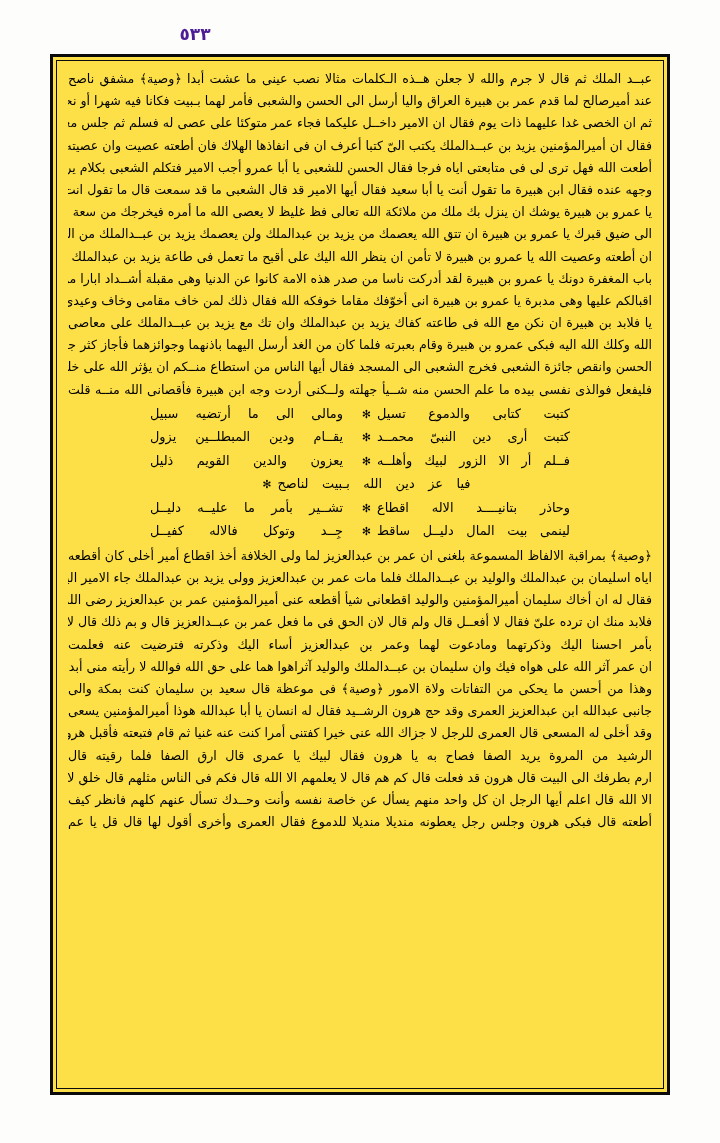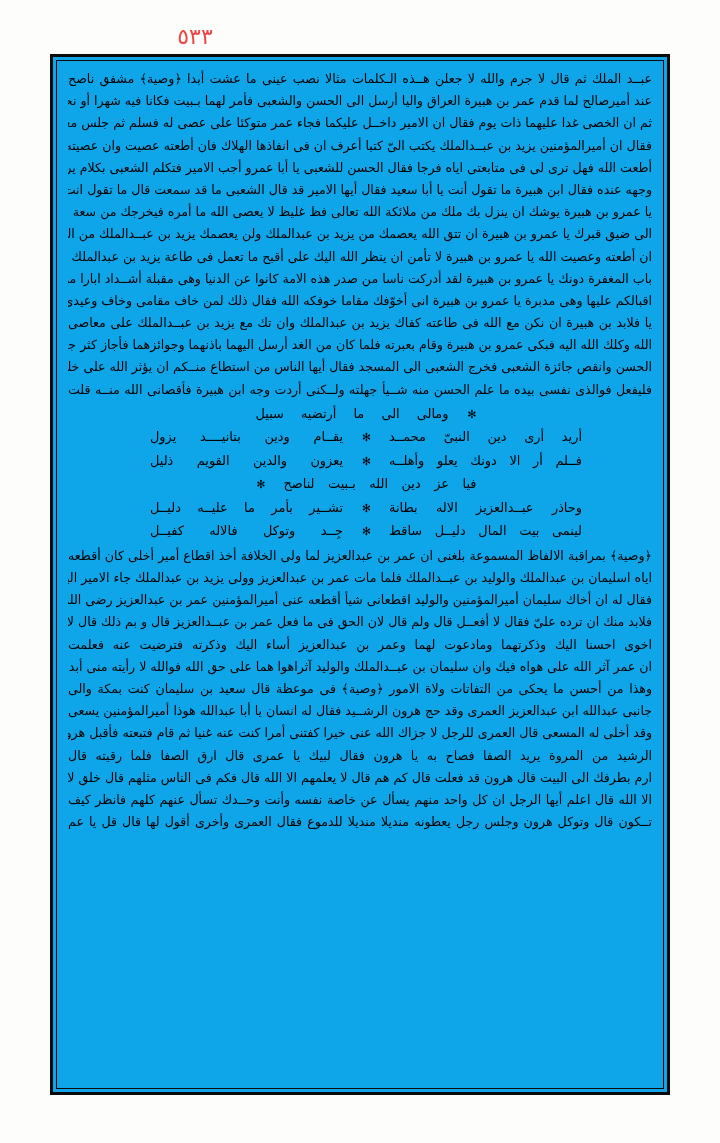--- a/index.html
+++ b/index.html
@@ -28,38 +28,38 @@
     position: absolute;
     top: 24px;
     left: 0;
     width: 720px;
     text-align: center;
     direction: rtl;
   }
   .folio {
     display: inline-block;
     font-family: "DejaVu Sans", "Liberation Sans", sans-serif;
-    font-size: 22px;
-    font-weight: 400;
+    font-size: 17px;
+    font-weight: 700;
     letter-spacing: 1px;
-    color: #ef4444;
+    color: #4c1d95;
     padding: 0 6px;
     transform: translateX(-165px);
   }
 
   
   .frame {
     position: absolute;
     left: 50px;
     top: 54px;
     width: 620px;
     height: 1041px;
     border: 3px solid #0b0b0b;
     box-sizing: border-box;
-    background: #0ea5e9;
+    background: #fde047;
   }
   .frame-inner {
     position: absolute;
     left: 3px;
     top: 3px;
     right: 3px;
     bottom: 3px;
     border: 1px solid #0b0b0b;
     box-sizing: border-box;
     overflow: hidden;
@@ -104,21 +104,20 @@
     align-items: baseline;
     font-size: 12.9px;
     line-height: 23.5px;
     height: 23.5px;
     white-space: nowrap;
     overflow: hidden;
   }
   .hemistich {
     width: 193px;
     display: inline-block;
-    margin-left: 12px;
   }
   .hemistich.right {
     text-align: justify;
     text-align-last: justify;
     padding-left: 6px;
   }
   .hemistich.left {
     text-align: justify;
     text-align-last: justify;
     padding-right: 6px;
@@ -166,68 +165,69 @@
           <div class="line just">اقبالكم عليها وهى مدبرة يا عمرو بن هبيرة انى أخوّفك مقاما خوفكه الله فقال ذلك لمن خاف مقامى وخاف وعيدى</div>
           <div class="line just">يا فلابد بن هبيرة ان نكن مع الله فى طاعته كفاك يزيد بن عبدالملك  وان تك مع يزيد بن عبــدالملك على معاصى</div>
           <div class="line just">الله وكلك الله اليه فبكى عمرو بن هبيرة وقام بعبرته فلما كان من الغد أرسل اليهما باذنهما وجوائزهما فأجاز كثر جائزة</div>
           <div class="line just">الحسن وانقص جائزة الشعبى فخرج الشعبى الى المسجد فقال  أيها الناس من استطاع منــكم ان يؤثر الله على خلقه</div>
           <div class="line just">فليفعل فوالذى نفسى بيده ما علم الحسن منه شــيأ جهلته ولــكنى أردت وجه ابن هبيرة فأقصانى الله منــه قلت</div>
         </div>
 
         <div class="verses">
 
           <div class="verse">
+            <span class="hemistich right">كتبت كتابى والدموع تسيل</span>
             <span class="verse-star">✻</span>
             <span class="hemistich left">ومالى الى ما أرتضيه سبيل</span>
           </div>
 
           <div class="verse">
-            <span class="hemistich right">أريد أرى دين النبىّ محمــد</span>
-            <span class="verse-star">✻</span>
-            <span class="hemistich left">يقــام ودين بتانيــــد يزول</span>
-          </div>
-
-          <div class="verse">
-            <span class="hemistich right">فــلم أر الا دونك يعلو وأهلــه</span>
+            <span class="hemistich right">كتبت أرى دين النبىّ محمــد</span>
+            <span class="verse-star">✻</span>
+            <span class="hemistich left">يقــام ودين المبطلــين يزول</span>
+          </div>
+
+          <div class="verse">
+            <span class="hemistich right">فــلم أر الا الزور لبيك وأهلــه</span>
             <span class="verse-star">✻</span>
             <span class="hemistich left">يعزون والدين القويم ذليل</span>
           </div>
 
           <div class="verse">
             <span class="hemistich right">فيا عز دين الله بـبيت لناصح</span>
             <span class="verse-star">✻</span>
           </div>
 
           <div class="verse">
-            <span class="hemistich right">وحاذر عبــدالعزيز الاله بطانة</span>
+            <span class="hemistich right">وحاذر بتانيــــد الاله اقطاع</span>
             <span class="verse-star">✻</span>
             <span class="hemistich left">تشــير بأمر ما عليــه دليــل</span>
           </div>
 
           <div class="verse">
             <span class="hemistich right">لينمى بيت المال دليــل ساقط</span>
             <span class="verse-star">✻</span>
             <span class="hemistich left">جِــد وتوكل فالاله كفيــل</span>
           </div>
 
         </div>
 
         <div>
           <div class="line just">﴿وصية﴾  بمراقبة الالفاظ المسموعة بلغنى ان عمر بن عبدالعزيز لما ولى الخلافة أخذ اقطاع أمير أخلى كان أقطعه</div>
           <div class="line just">اياه اسليمان بن عبدالملك والوليد بن عبــدالملك فلما مات عمر بن عبدالعزيز وولى يزيد بن عبدالملك جاء الامير اليه</div>
           <div class="line just">فقال له ان أخاك سليمان أميرالمؤمنين والوليد اقطعانى شيأ أقطعه عنى أميرالمؤمنين عمر بن عبدالعزيز رضى الله عنــه</div>
           <div class="line just">فلابد منك ان ترده علىّ فقال لا أفعــل قال ولم قال لان الحق فى ما فعل عمر بن عبــدالعزيز  قال و بم ذلك قال لان</div>
-          <div class="line just">اخوى احسنا اليك وذكرتهما ومادعوت لهما وعمر بن عبدالعزيز أساء اليك وذكرته فترضيت عنه فعلمت</div>
+          <div class="line just">بأمر احسنا اليك وذكرتهما ومادعوت لهما وعمر بن عبدالعزيز أساء اليك وذكرته فترضيت عنه فعلمت</div>
           <div class="line just">ان عمر آثر الله على هواه فيك وان سليمان بن عبــدالملك والوليد  آثراهوا هما على حق الله فوالله لا رأيته منى أبدا</div>
           <div class="line just">وهذا من أحسن ما يحكى من التفاتات ولاة الامور   ﴿وصية﴾  فى موعظة قال سعيد بن سليمان كنت بمكة والى</div>
           <div class="line just">جانبى عبدالله ابن عبدالعزيز العمرى  وقد حج هرون الرشــيد فقال له انسان يا أبا عبدالله هوذا أميرالمؤمنين يسعى</div>
           <div class="line just">وقد أخلى له المسعى  قال العمرى للرجل لا جزاك الله عنى خيرا كفتنى أمرا كنت عنه غنيا ثم قام فتبعته فأقبل هرون</div>
           <div class="line just">الرشيد من المروة يريد الصفا فصاح به يا هرون  فقال لبيك يا عمرى  قال ارق الصفا فلما رقيته قال</div>
           <div class="line just">ارم بطرفك الى البيت  قال هرون قد فعلت قال كم هم قال لا يعلمهم الا الله قال فكم فى الناس مثلهم قال خلق لا يحصيهم</div>
           <div class="line just">الا الله  قال اعلم أيها الرجل ان كل واحد منهم يسأل عن خاصة نفسه  وأنت وحــدك تسأل عنهم كلهم  فانظر كيف</div>
-          <div class="line just">تــكون  قال وتوكل هرون وجلس رجل يعطونه منديلا منديلا للدموع فقال العمرى وأخرى أقول لها  قال قل يا عم</div>
+          <div class="line just">أطعته  قال فبكى هرون وجلس رجل يعطونه منديلا منديلا للدموع فقال العمرى وأخرى أقول لها  قال قل يا عم</div>
         </div>
 
       </div>
     </div>
   </div>
 
 </div>
 
 </body></html>

